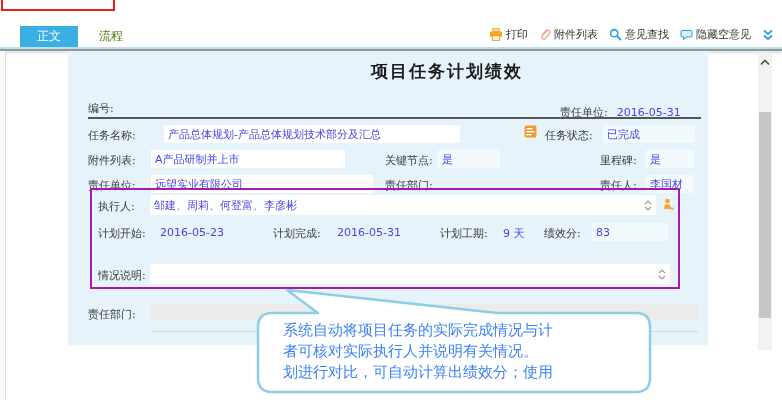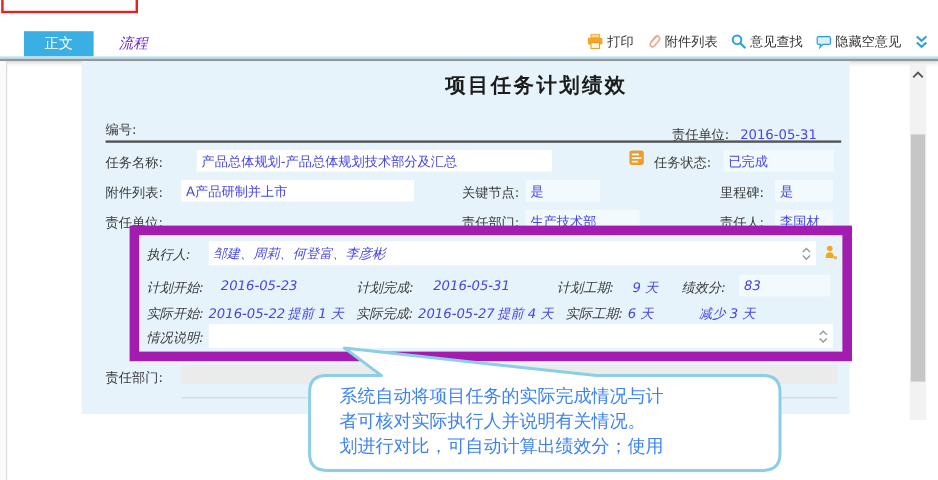--- a/index.html
+++ b/index.html
@@ -25,21 +25,21 @@
 <body>
 
 <div class="screen">
 
   <div class="abs" style="left:1px;top:-8px;width:110px;height:15px;border:2px solid #e02222;"></div>
 
 
   <div class="tab" style="left:20px;top:26px;width:58px;background:#3aafe4;color:#fff;">
     <span>正文</span>
   </div>
-  <div class="tab" style="left:86px;top:26px;width:50px;color:#6d28d9;font-style:italic;">
+  <div class="tab" style="left:86px;top:26px;width:50px;color:#4d7c0f;">
     <span>流程</span>
   </div>
 
   <div class="toolbar">
     <span class="tbi">
       <svg width="14" height="13" viewBox="0 0 14 13">
         <rect x="3.5" y="0.5" width="7" height="3" fill="#fcd9a0" stroke="#f5a623" stroke-width="0.8"></rect>
         <rect x="1" y="3.5" width="12" height="5.5" rx="1" fill="#f5a623"></rect>
         <rect x="3.5" y="7.5" width="7" height="5" fill="#fdf3e0" stroke="#e59417" stroke-width="0.8"></rect>
       </svg>
@@ -115,30 +115,30 @@
     <span class="lbl abs" style="left:317px;top:102px;">关键节点:</span>
     <div class="field ro" style="left:370px;top:99px;width:62px;">
       <span class="val">是</span>
     </div>
     <span class="lbl abs" style="left:532px;top:102px;">里程碑:</span>
     <div class="field ro" style="left:578px;top:99px;width:48px;">
       <span class="val">是</span>
     </div>
 
     <span class="lbl abs" style="left:20px;top:127px;">责任单位:</span>
+    <div class="field" style="left:83px;top:124px;width:222px;">
+      <span class="val">远望实业有限公司</span>
+    </div>
     <span class="lbl abs" style="left:317px;top:127px;">责任部门:</span>
-    <div class="field ro" style="left:370px;top:124px;width:95px;">
-      <span class="val">生产技术部</span>
-    </div>
     <span class="lbl abs" style="left:532px;top:127px;">责任人:</span>
     <div class="field ro" style="left:578px;top:124px;width:48px;">
       <span class="val">李国材</span>
     </div>
 
-    <div class="abs" style="left:40px;top:137px;width:586px;height:97px;border:8px solid #a21caf;font-style:italic;">
+    <div class="abs" style="left:22px;top:137px;width:586px;height:97px;border:2px solid #a21caf;">
 
       <span class="lbl abs" style="left:6px;top:9px;">执行人:</span>
       <div class="field" style="left:58px;top:5px;width:506px;height:20px;">
         <span class="val">邹建、周莉、何登富、李彦彬</span>
         <span class="spin">
           <svg width="8" height="5" viewBox="0 0 8 5">
               <polyline points="1,4 4,1 7,4" fill="none" stroke="#9a9a9a" stroke-width="1.2"></polyline>
             </svg>
           <svg width="8" height="5" viewBox="0 0 8 5">
               <polyline points="1,1 4,4 7,1" fill="none" stroke="#9a9a9a" stroke-width="1.2"></polyline>
@@ -155,31 +155,20 @@
       <span class="val abs" style="left:68px;top:36px;">2016-05-23</span>
       <span class="lbl abs" style="left:181px;top:36px;">计划完成:</span>
       <span class="val abs" style="left:245px;top:36px;">2016-05-31</span>
       <span class="lbl abs" style="left:348px;top:36px;">计划工期:</span>
       <span class="val abs" style="left:411px;top:36px;">9 天</span>
       <span class="lbl abs" style="left:452px;top:36px;">绩效分:</span>
       <div class="field ro" style="left:500px;top:33px;width:76px;">
         <span class="val">83</span>
       </div>
 
-      <div class="rowflex" style="left:6px;top:58px;right:6px;">
-        <span class="lbl">实际开始:</span>
-        <span class="val">2016-05-22</span>
-        <span class="val" style="margin-left:-2px;">提前 1 天</span>
-        <span class="lbl" style="margin-left:6px;">实际完成:</span>
-        <span class="val">2016-05-27</span>
-        <span class="val" style="margin-left:-2px;">提前 4 天</span>
-        <span class="lbl" style="margin-left:6px;">实际工期:</span>
-        <span class="val">6 天</span>
-        <span class="val" style="margin-left:34px;">减少 3 天</span>
-      </div>
 
       <span class="lbl abs" style="left:6px;top:78px;">情况说明:</span>
       <div class="field" style="left:58px;top:74px;width:520px;height:20px;">
         <span class="spin">
           <svg width="8" height="5" viewBox="0 0 8 5">
               <polyline points="1,4 4,1 7,4" fill="none" stroke="#9a9a9a" stroke-width="1.2"></polyline>
             </svg>
           <svg width="8" height="5" viewBox="0 0 8 5">
               <polyline points="1,1 4,4 7,1" fill="none" stroke="#9a9a9a" stroke-width="1.2"></polyline>
             </svg>

